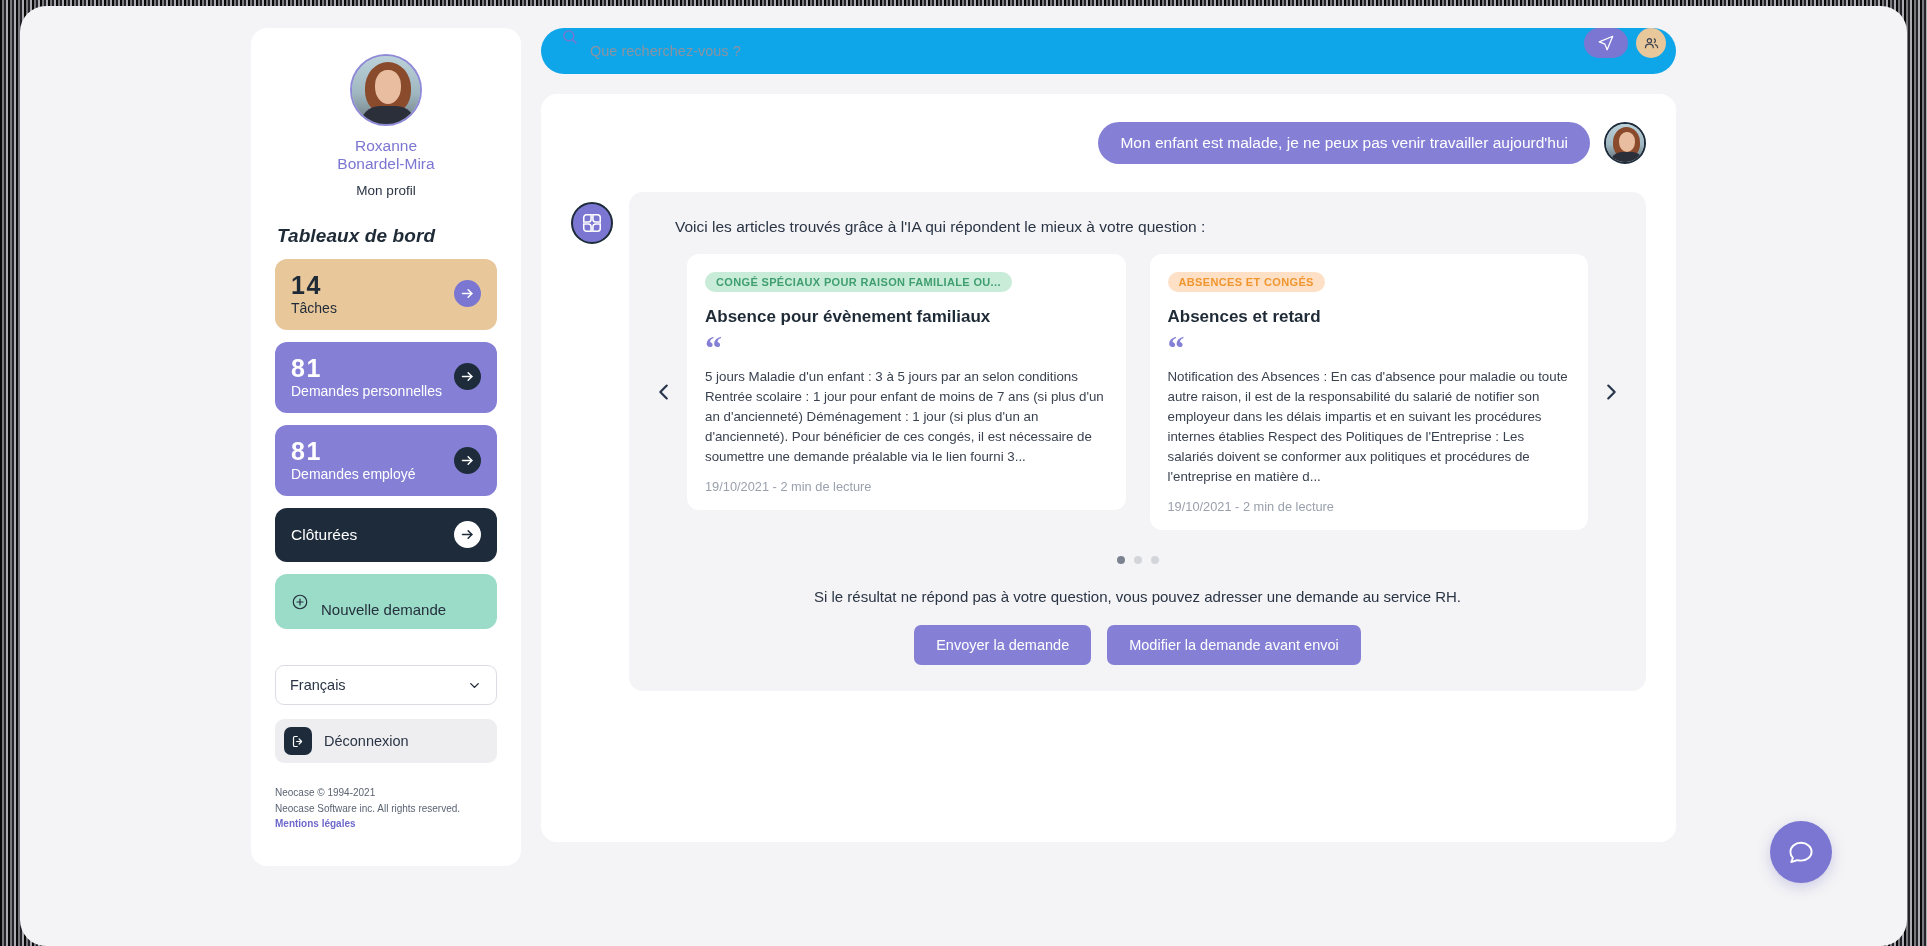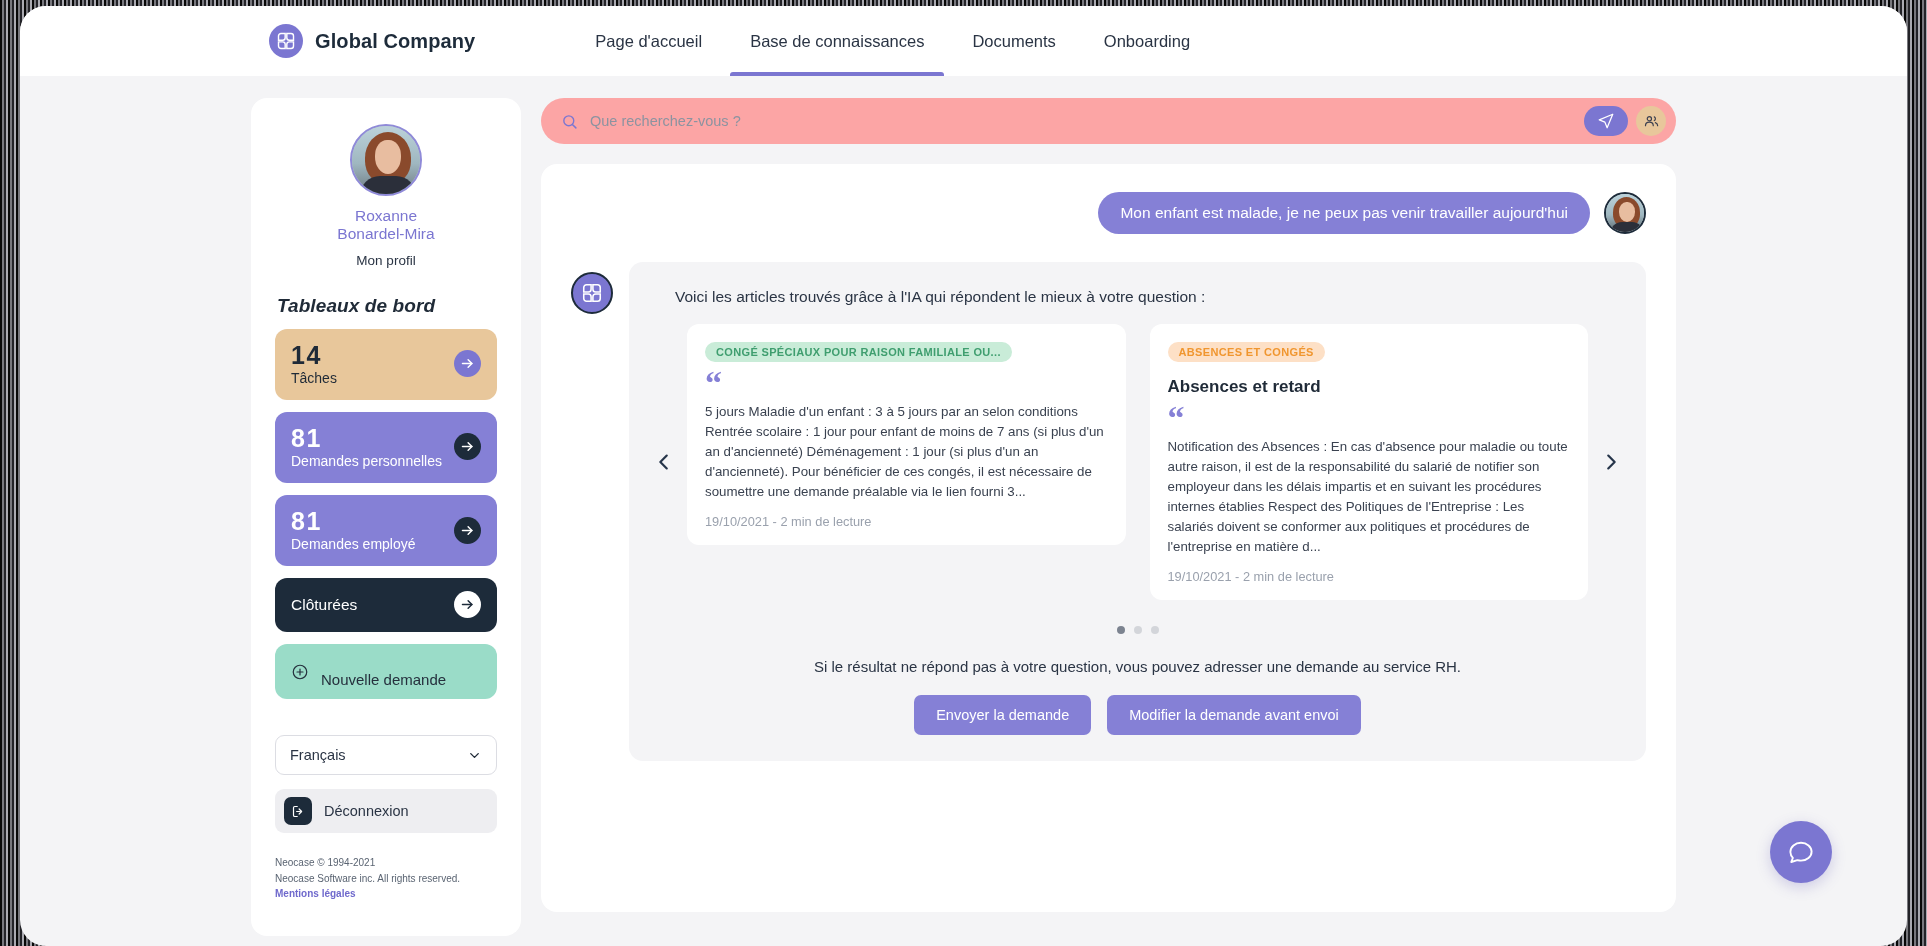--- a/index.html
+++ b/index.html
@@ -129,22 +129,22 @@
     width:28px; height:28px; border-radius:7px; background:#1d2b3a;
     display:flex; align-items:center; justify-content:center; flex:0 0 auto;
   }
   .logout-label { font-size:14.5px; color:#2a3444; }
   .legal { margin-top: 22px; font-size:10px; color:#5a6472; line-height:1.55; }
   .legal a { color:#6f69cc; font-weight:700; text-decoration:none; }
 
   
   .main { flex:1; margin-left: 20px; margin-right: 231px; }
   .searchbar {
-    background:#fca5a5; border-radius: 26px; height: 46px;
-    display:flex; align-items:center; padding: 0 10px 0 20px;
+    background:#0ea5e9; border-radius: 26px; height: 46px;
+    display:flex; padding: 0 10px 0 20px;
   }
   .search-input {
     flex:1; border:none; outline:none; font-size:14.5px; color:#2a3444;
     font-family:"Liberation Sans", sans-serif; margin-left:12px; background:transparent;
   }
   .search-input::placeholder { color:#8c93a0; }
   .send-btn {
     width:44px; height:30px; border-radius:15px; background:#7b76d1;
     display:flex; align-items:center; justify-content:center; cursor:pointer; flex:0 0 auto;
   }
@@ -222,39 +222,20 @@
     box-shadow: 0 4px 14px rgba(90,85,180,.25);
   }
 </style>
 </head>
 <body>
 
 <div class="noise-frame"></div>
 
 <div class="app-window">
 
-  <div class="header">
-    <div class="brand">
-      <span class="brand-logo">
-        <svg width="20" height="20" viewBox="0 0 24 24" fill="none" stroke="#ffffff" stroke-width="1.7">
-          <path d="M11 3h-5a3 3 0 0 0-3 3v5h5a3 3 0 0 0 3-3z"></path>
-          <path d="M13 3h5a3 3 0 0 1 3 3v5h-5a3 3 0 0 1-3-3z"></path>
-          <path d="M11 21h-5a3 3 0 0 1-3-3v-5h5a3 3 0 0 1 3 3z"></path>
-          <path d="M13 21h5a3 3 0 0 0 3-3v-5h-5a3 3 0 0 0-3 3z"></path>
-        </svg>
-      </span>
-      <span class="brand-name">Global Company</span>
-    </div>
-    <div class="nav">
-      <div class="nav-item">Page d'accueil</div>
-      <div class="nav-item active">Base de connaissances</div>
-      <div class="nav-item">Documents</div>
-      <div class="nav-item">Onboarding</div>
-    </div>
-  </div>
 
   <div class="body-area">
 
     <aside class="sidebar">
       <div class="avatar-wrap">
         <div class="avatar">
           <span class="sky"></span>
             <span class="hair"></span>
             <span class="face"></span>
             <span class="body"></span>
@@ -407,20 +388,21 @@
             <div class="carousel">
               <span class="car-arrow">
                 <svg width="22" height="22" viewBox="0 0 24 24" fill="none" stroke="#26354a" stroke-width="2.4" stroke-linecap="round" stroke-linejoin="round">
                     <path d="M15 5l-7 7 7 7"></path>
                   </svg>
               </span>
 
               <div class="cards">
                 <div class="card">
                   <span class="tag green">CONGÉ SPÉCIAUX POUR RAISON FAMILIALE OU...</span>
+                  <div class="card-title">Absence pour évènement familiaux</div>
                   <div class="quote">“</div>
                   <div class="card-body">5 jours Maladie d'un enfant : 3 à 5 jours par an selon conditions Rentrée scolaire : 1 jour pour enfant de moins de 7 ans (si plus d'un an d'ancienneté) Déménagement : 1 jour (si plus d'un an d'ancienneté). Pour bénéficier de ces congés, il est nécessaire de soumettre une demande préalable via le lien fourni 3...</div>
                   <div class="card-meta">19/10/2021 - 2 min de lecture</div>
                 </div>
 
                 <div class="card">
                   <span class="tag orange">ABSENCES ET CONGÉS</span>
                   <div class="card-title">Absences et retard</div>
                   <div class="quote">“</div>
                   <div class="card-body">Notification des Absences : En cas d'absence pour maladie ou toute autre raison, il est de la responsabilité du salarié de notifier son employeur dans les délais impartis et en suivant les procédures internes établies Respect des Politiques de l'Entreprise : Les salariés doivent se conformer aux politiques et procédures de l'entreprise en matière d...</div>

